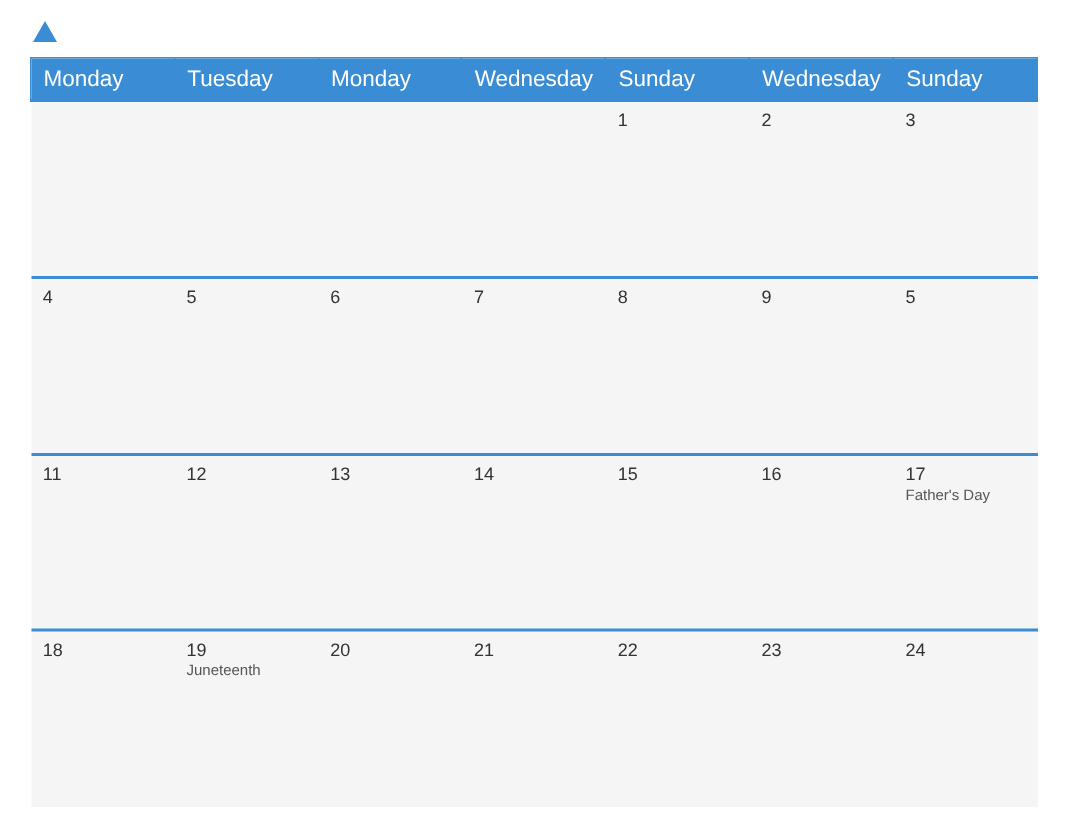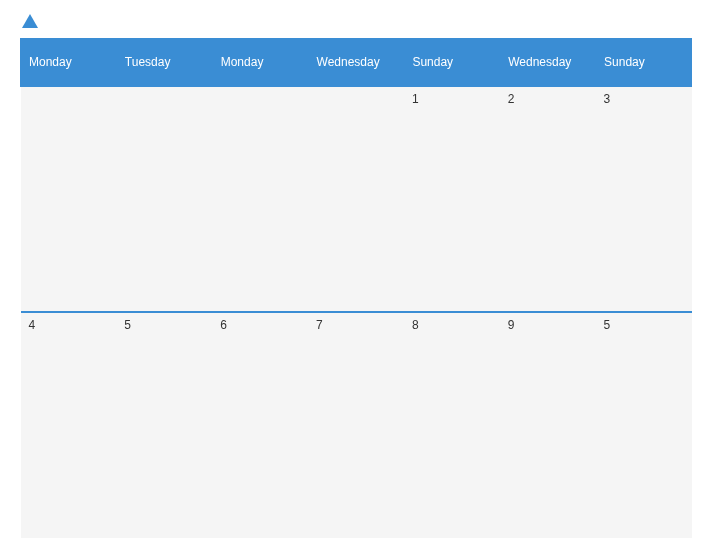--- a/index.html
+++ b/index.html
@@ -67,23 +67,23 @@
       color: #333;
     }
     .calendar-table {
       width: 100%;
       border-collapse: collapse;
       flex: 1;
     }
     .calendar-table thead tr th {
       background-color: #3a8dd4;
       color: white;
-      font-size: 12px;
+      font-size: 15px;
       font-weight: normal;
-      padding: 16px 8px;
+      padding: 5px 8px;
       text-align: left;
       border: 1px solid #3a8dd4;
     }
     .calendar-table tbody tr {
       border-top: 2px solid #3a8dd4;
     }
     .calendar-table tbody tr td {
       background-color: #f5f5f5;
       vertical-align: top;
       padding: 5px 8px;
@@ -168,15 +168,63 @@
           <td>
             <span class="day-number">8</span>
           </td>
           <td>
             <span class="day-number">9</span>
           </td>
           <td>
             <span class="day-number">5</span>
           </td>
         </tr>
+        <tr>
+          <td>
+            <span class="day-number">11</span>
+          </td>
+          <td>
+            <span class="day-number">12</span>
+          </td>
+          <td>
+            <span class="day-number">13</span>
+          </td>
+          <td>
+            <span class="day-number">14</span>
+          </td>
+          <td>
+            <span class="day-number">15</span>
+          </td>
+          <td>
+            <span class="day-number">16</span>
+          </td>
+          <td>
+            <span class="day-number">17</span>
+            <span class="holiday-name">Father's Day</span>
+          </td>
+        </tr>
+        <tr>
+          <td>
+            <span class="day-number">18</span>
+          </td>
+          <td>
+            <span class="day-number">19</span>
+            <span class="holiday-name">Juneteenth</span>
+          </td>
+          <td>
+            <span class="day-number">20</span>
+          </td>
+          <td>
+            <span class="day-number">21</span>
+          </td>
+          <td>
+            <span class="day-number">22</span>
+          </td>
+          <td>
+            <span class="day-number">23</span>
+          </td>
+          <td>
+            <span class="day-number">24</span>
+          </td>
+        </tr>
       </tbody>
   </table>
 </div>
 
 </body></html>

